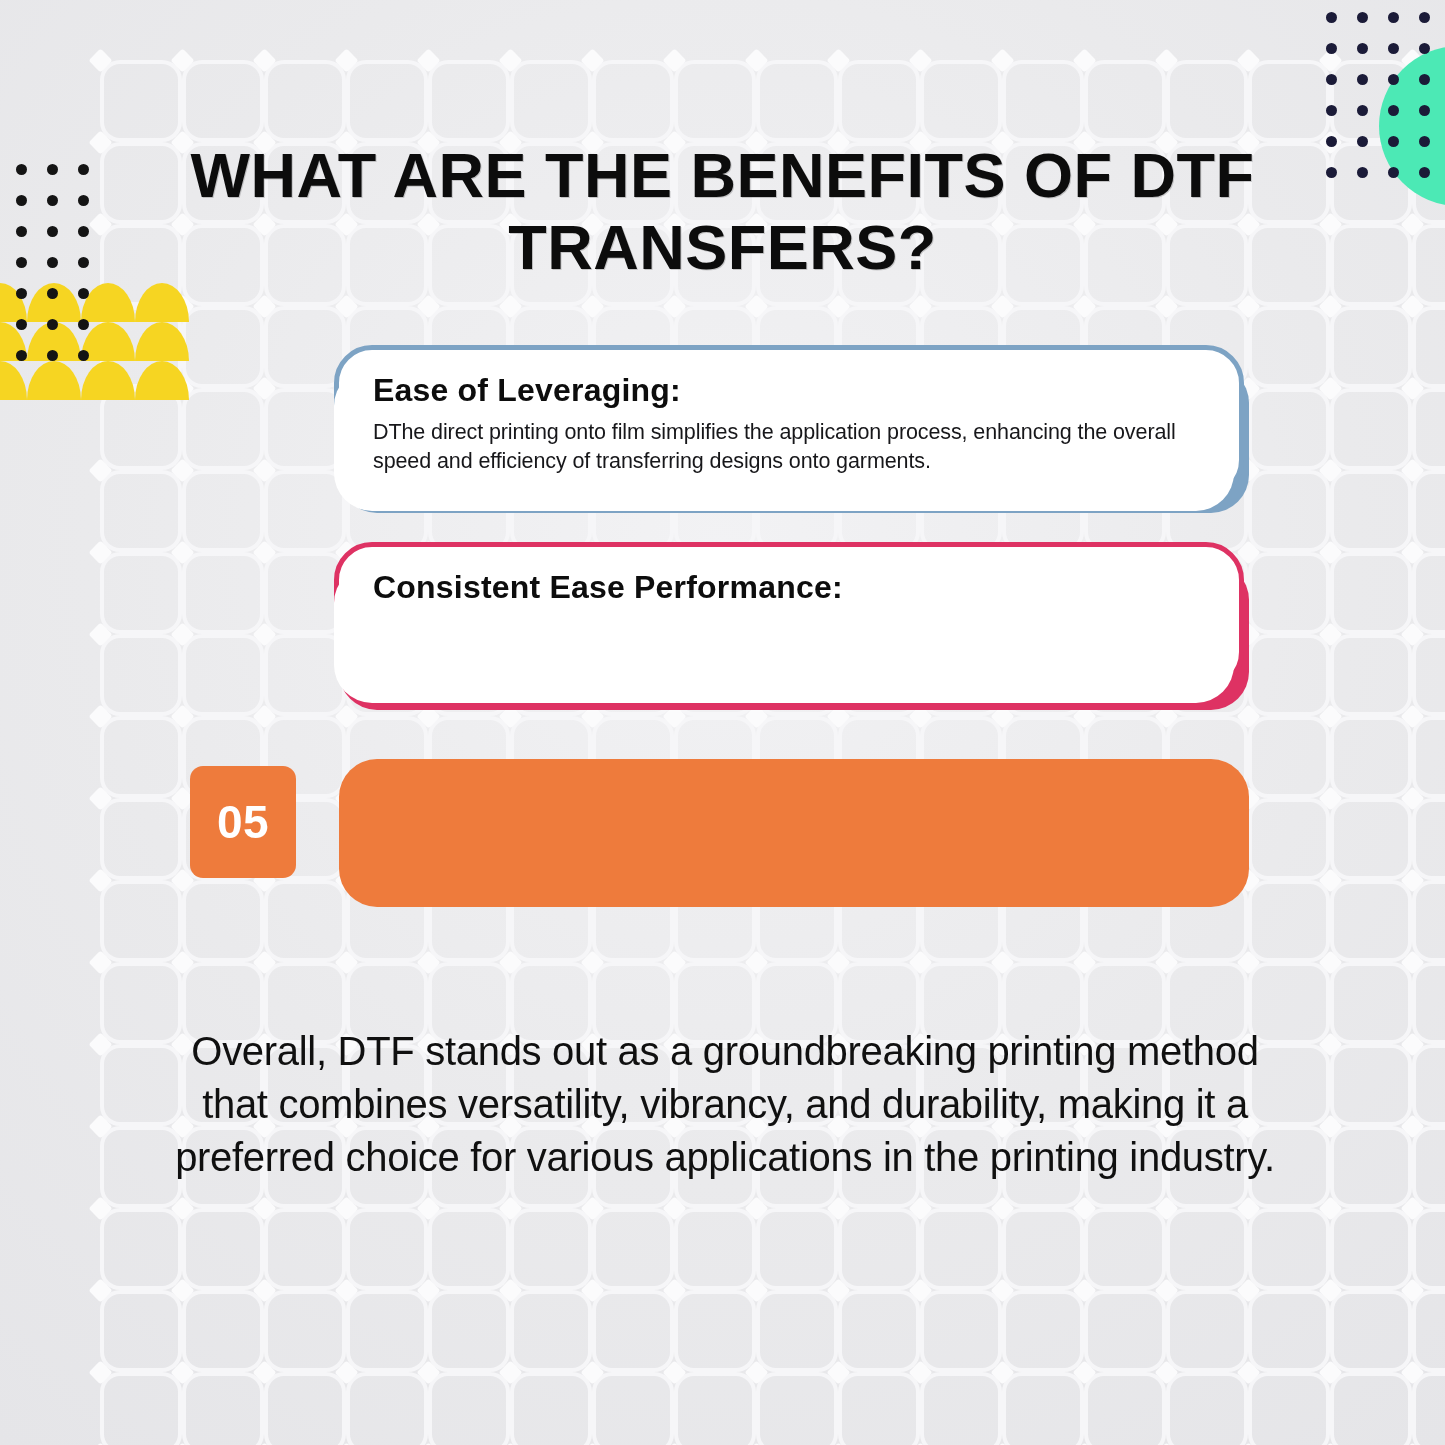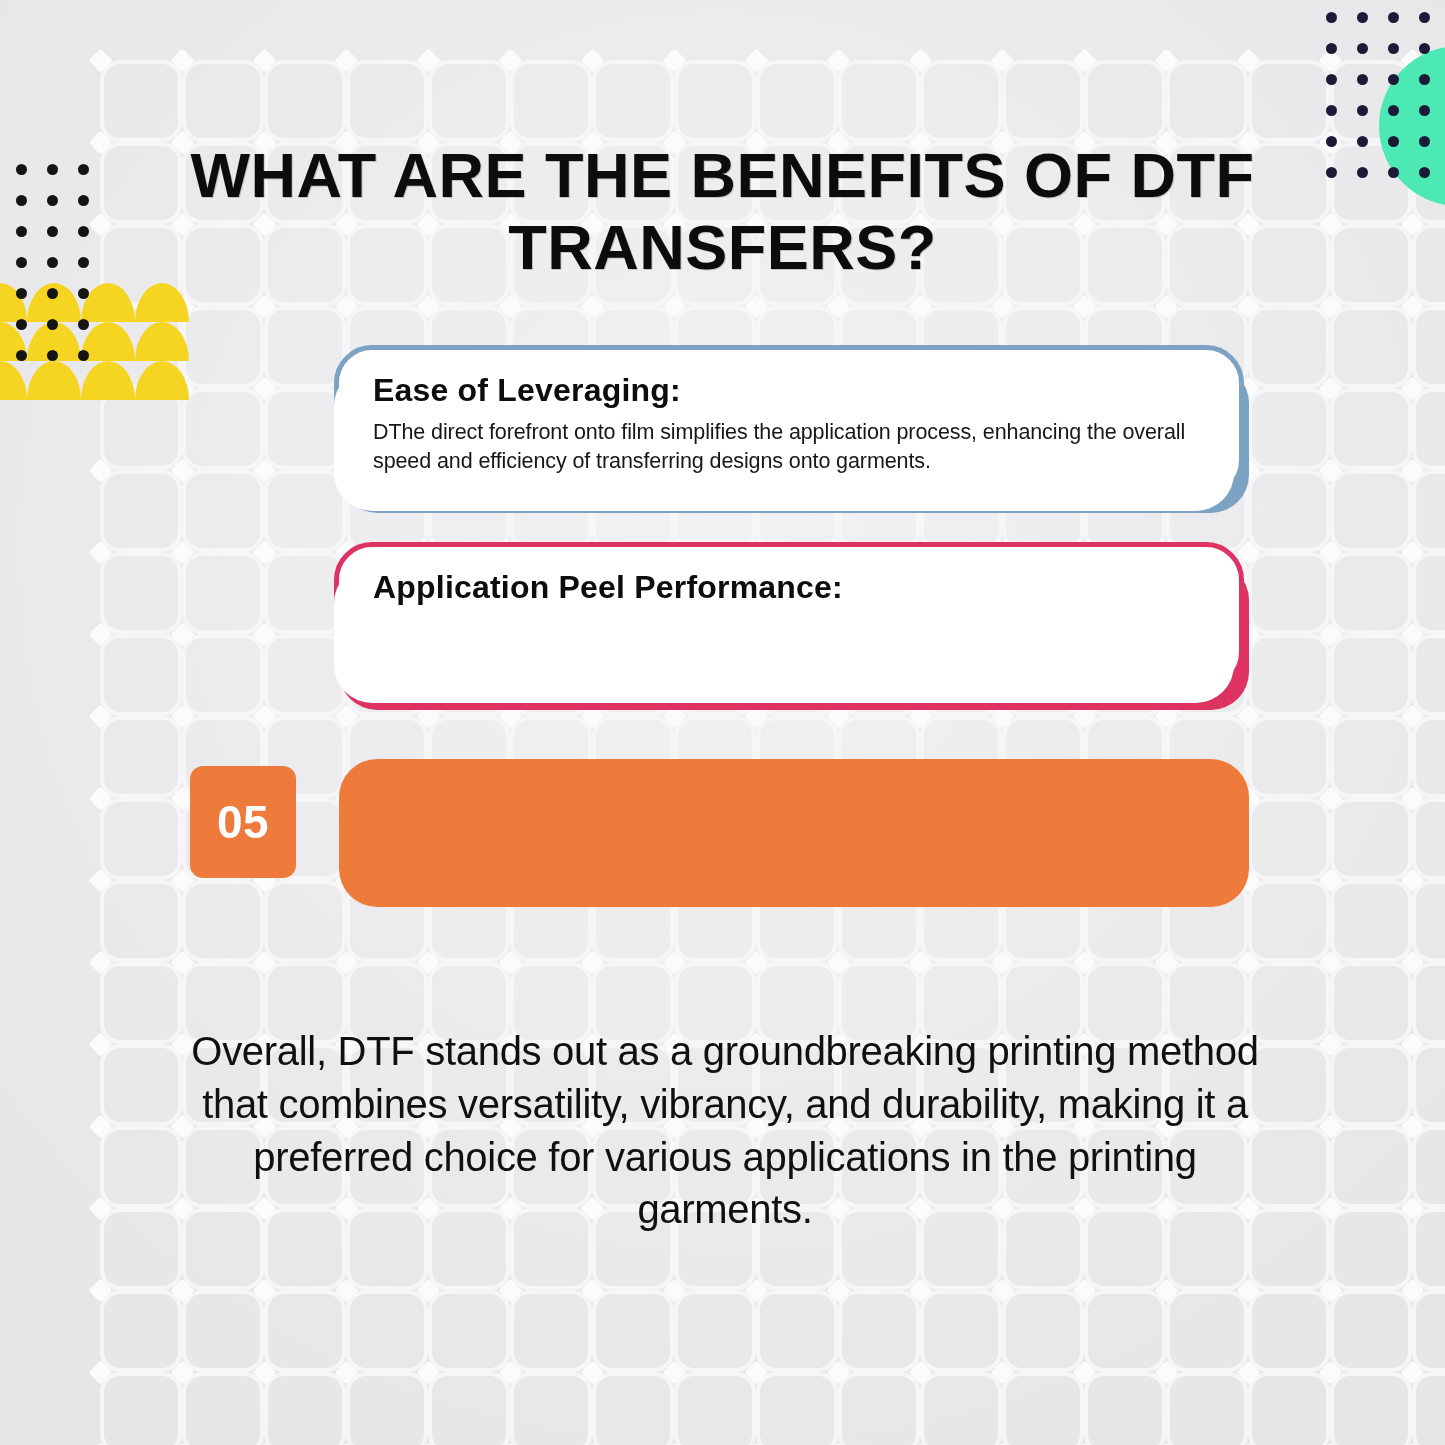--- a/index.html
+++ b/index.html
@@ -874,30 +874,30 @@
       <div class="dot" style="left: 97px; top: 157px; background: rgb(27, 27, 56);"></div>
     </div>
 
   <div class="title">WHAT ARE THE BENEFITS OF DTF TRANSFERS?</div>
 
   <div class="cards" id="cards-container">
       <div class="card-row" style="top: 345px;">
         <div class="bubble-shadow" style="background: rgb(125, 163, 196);"></div>
         <div class="bubble" style="border-color: rgb(125, 163, 196);">
           <div class="card-title">Ease of Leveraging:</div>
-          <div class="card-body">DThe direct forefront onto film simplifies the application process, enhancing the overall speed and efficiency of transferring designs onto garments.</div>
+          <div class="card-body">DThe direct printing onto film simplifies the application process, enhancing the overall speed and efficiency of transferring designs onto garments.</div>
         </div>
       </div>
       <div class="card-row" style="top: 542px;">
         <div class="bubble-shadow" style="background: rgb(222, 50, 99);"></div>
         <div class="bubble" style="border-color: rgb(222, 50, 99);">
-          <div class="card-title">Application Peel Performance:</div>
+          <div class="card-title">Consistent Ease Performance:</div>
         </div>
       </div>
       <div class="card-row" style="top: 739px;">
         <div class="bubble-shadow" style="background: rgb(238, 123, 60);"></div>
         <div class="badge" style="background: rgb(238, 123, 60);">05</div>
       </div>
     </div>
 
-  <div class="closing">Overall, DTF stands out as a groundbreaking printing method that combines versatility, vibrancy, and durability, making it a preferred choice for various applications in the printing garments.</div>
+  <div class="closing">Overall, DTF stands out as a groundbreaking printing method that combines versatility, vibrancy, and durability, making it a preferred choice for various applications in the printing industry.</div>
 
 </div>
 
 </body></html>

